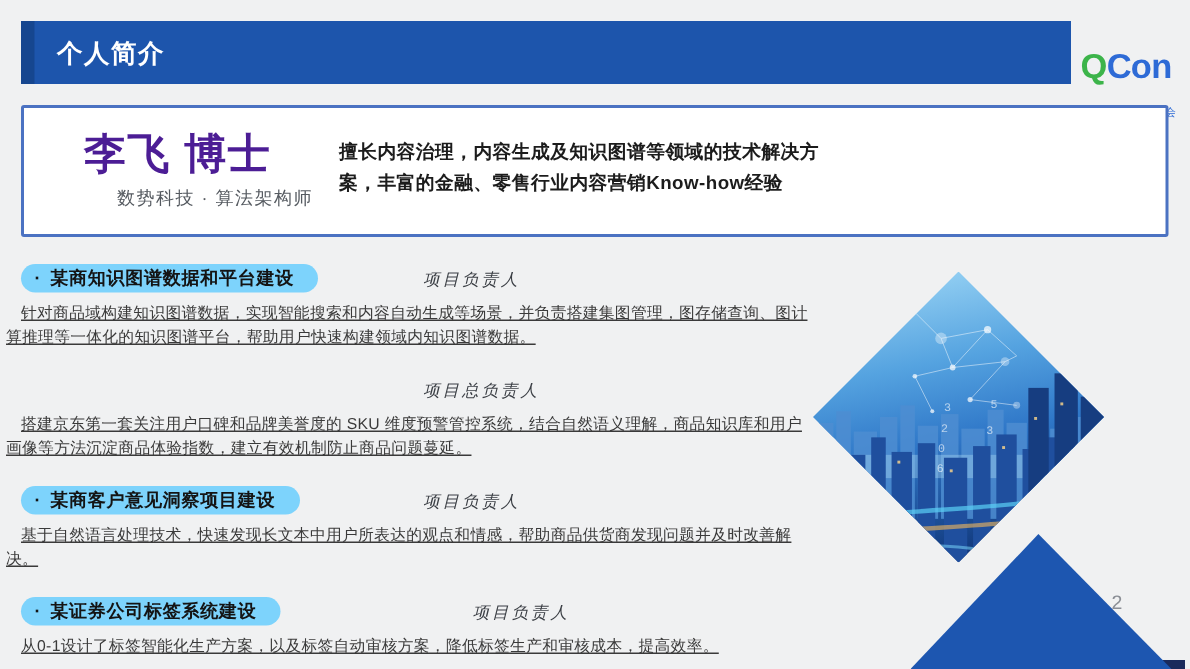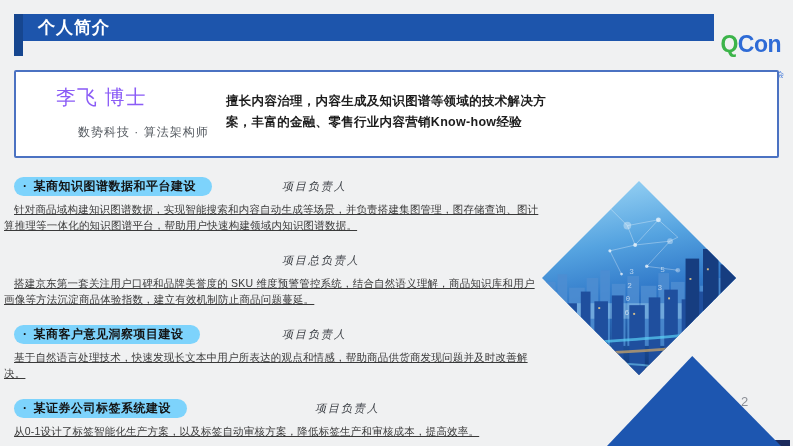--- a/index.html
+++ b/index.html
@@ -6,21 +6,21 @@
   html,body { width:793px; height:446px; }
   body {
     font-family:"Liberation Sans","DejaVu Sans",sans-serif;
     background:#f0f1f2;
     overflow:hidden;
   }
   .slide { position:relative; width:793px; height:446px; background:#f0f1f2; overflow:hidden; }
 
   
   .header-bar {
-    position:absolute; left:14px; top:14px; width:700px; height:27px;
+    position:absolute; left:14px; top:14px; width:700px; height:42px;
     background:#1d55ac; display:flex; align-items:center;
   }
   .header-accent {
     position:absolute; left:0; top:0; width:9px; height:42px; background:#16468f;
   }
   .page-title {
     color:#ffffff; font-size:17px; font-weight:bold; letter-spacing:1px; margin-left:24px;
   }
 
   
@@ -28,21 +28,21 @@
   .logo-text { font-size:23px; font-weight:800; letter-spacing:-0.5px; line-height:24px; }
   .logo-q { color:#3cb44a; }
   .logo-con { color:#2e6bd6; }
   .logo-sub { font-size:7.5px; color:#2e6bd6; letter-spacing:1px; margin-top:14px; white-space:nowrap; }
 
   
   .profile-card {
     position:absolute; left:14px; top:70px; width:765px; height:88px;
     background:#ffffff; border:2px solid #4b72c2; border-radius:2px;
   }
-  .profile-name { position:absolute; left:40px; top:12px; font-size:20px; font-weight:normal; color:#8b5cf6; letter-spacing:1px; }
+  .profile-name { position:absolute; left:40px; top:12px; font-size:28px; font-weight:bold; color:#4c1d95; letter-spacing:1px; }
   .profile-org  { position:absolute; left:36px; top:52px; font-size:12px; color:#555a60; letter-spacing:1px;margin-left:26px; }
   .profile-summary {
     position:absolute; left:210px; top:19px; width:332px;
     font-size:12.5px; font-weight:bold; color:#1c1c1c; line-height:21px; letter-spacing:0.3px;
   }
 
   
   .projects { position:absolute; left:4px; top:176px; width:545px; }
   .proj { margin-bottom:17px; }
   .proj-head { position:relative; height:19px; }

